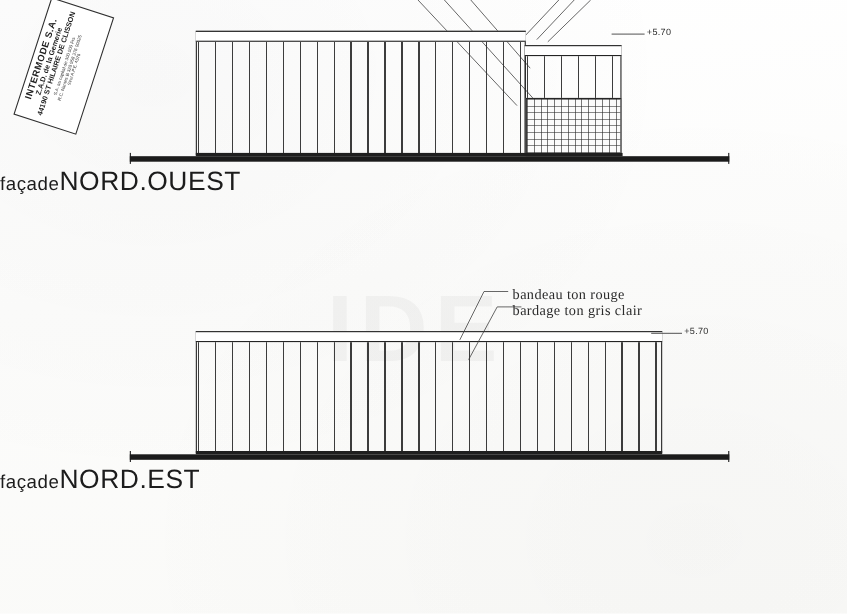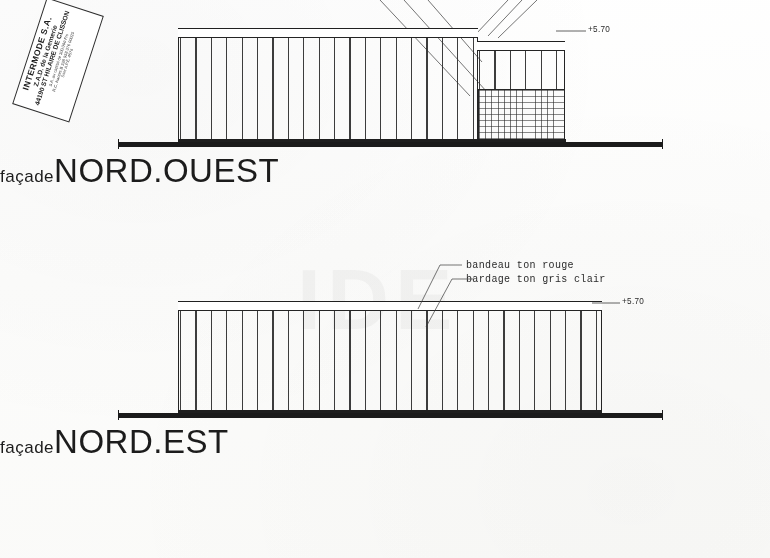--- a/index.html
+++ b/index.html
@@ -149,22 +149,22 @@
   }
 
   
   .leadersvg {
     position: absolute;
     overflow: visible;
     pointer-events: none;
   }
   .ann {
     position: absolute;
-    font-family: Liberation Mono, monospace;
-    font-size: 10px;
+    font-family: Liberation Serif, serif;
+    font-size: 13px;
     color: #2b2b2b;
     letter-spacing: 0.35px;
     white-space: nowrap;
   }
   .lvl {
     position: absolute;
     font-family: Liberation Sans, sans-serif;
     font-size: 8.2px;
     color: #2b2b2b;
     letter-spacing: 0.3px;
@@ -179,21 +179,21 @@
     color: #1c1c1c;
     white-space: nowrap;
     font-family: "Liberation Sans", sans-serif;
     font-weight: 300;
   }
   .caption .cap-lc {
     font-size: 17px;
     letter-spacing: 0.5px;
   }
   .caption .cap-uc {
-    font-size: 33px;
+    font-size: 24px;
     letter-spacing: 0.5px;
   }
 
   
   .watermark {
     position: absolute;
     color: rgba(0,0,0,0.035);
     font-size: 86px;
     font-weight: bold;
     letter-spacing: 6px;

